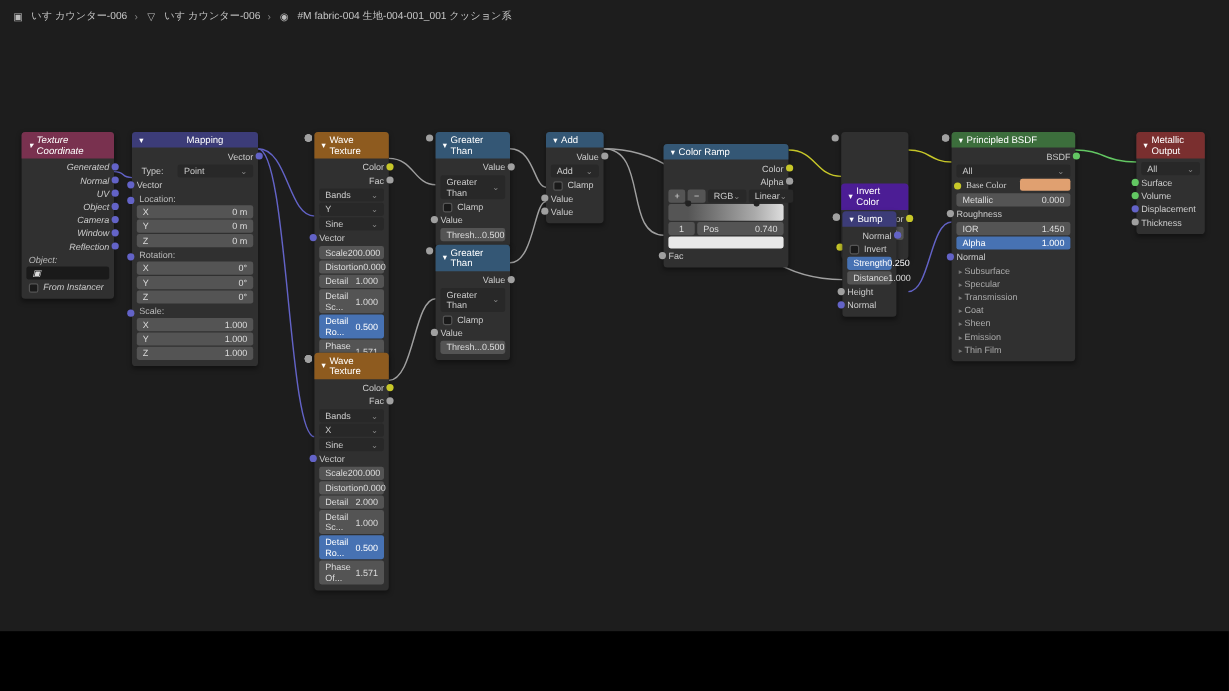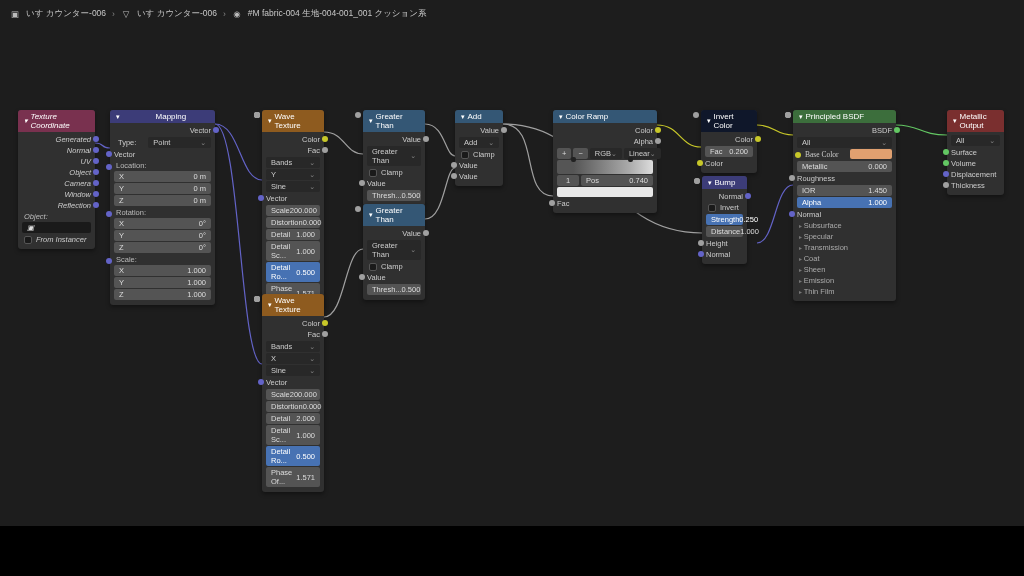--- a/index.html
+++ b/index.html
@@ -488,21 +488,21 @@
           <span></span>
         </div>
     <div class="row">
           <span class="sock in gray"></span>
           <span class="row-label">Value</span>
           <span></span>
         </div>
   </div>
 </div>
 
-<div class="node" style="left:553px; top:82px; width:104px;">
+<div class="node" style="left:553px; top:92px; width:104px;">
   <div class="node-header" style="background:#345775;">
         <span class="hdr-tri">▾</span>
         <span>Color Ramp</span>
       </div>
   <div class="node-body">
     <div class="row">
           <span></span>
           <span class="row-label">Color</span>
           <span class="sock out yellow"></span>
         </div>
@@ -537,21 +537,21 @@
     <div class="colorswatch" style="background:#e8e8e8;"></div>
     <div class="row">
           <span class="sock in gray"></span>
           <span class="row-label">Fac</span>
           <span></span>
         </div>
   </div>
 </div>
 
 <div class="node" style="left:701px; top:82px; width:56px;">
-  <div class="node-header" style="background:#0f172a;">
+  <div class="node-header" style="background:#4c1d95;margin-top:43px;">
         <span class="hdr-tri">▾</span>
         <span>Invert Color</span>
       </div>
   <div class="node-body">
     <div class="row">
           <span></span>
           <span class="row-label">Color</span>
           <span class="sock out yellow"></span>
         </div>
     <div class="field">

